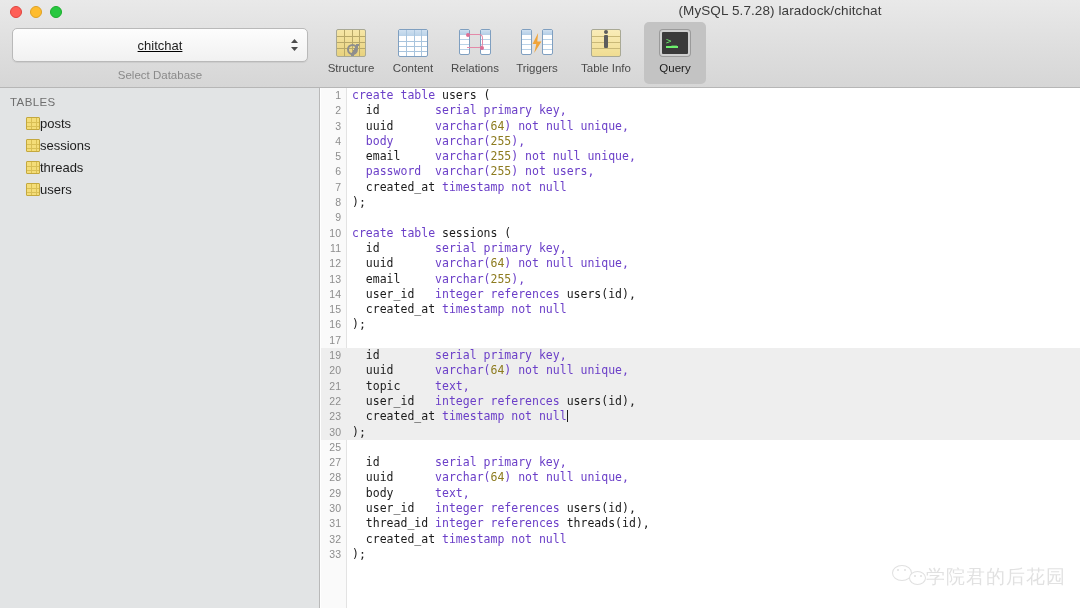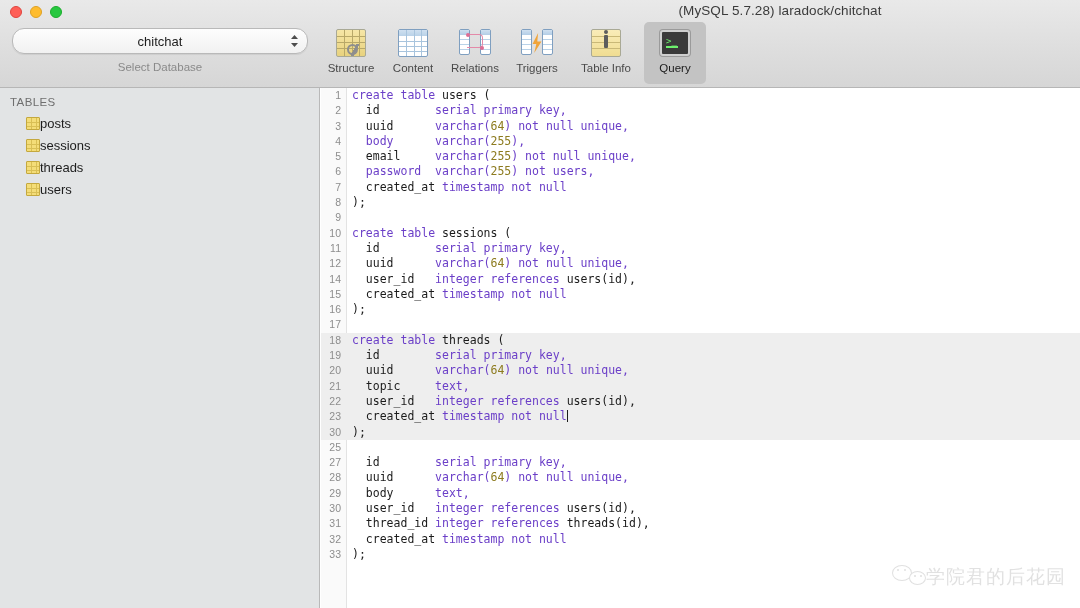--- a/index.html
+++ b/index.html
@@ -25,25 +25,25 @@
 
   .win-title {
     position:absolute; left:0; top:3px; width:1080px; text-align:center;
     font-size:13.5px; color:#3b3b3b; letter-spacing:0.1px;
     padding-left:480px;
   }
 
   
   .db-area { position:absolute; left:0; top:28px; width:320px; }
   .db-select {
-    position:relative; margin:0 12px; height:26px; border-radius:12px;
+    position:relative; margin:0 12px; height:34px; border-radius:5px;
     background:linear-gradient(to bottom,#fdfdfd,#f1f1f1);
     border:1px solid #b9b9b9;
     box-shadow:0 1px 1px rgba(0,0,0,0.07);
-    display:flex; align-items:center; justify-content:center;
+    display:flex; align-items:center; justify-content:center;text-decoration:underline;
   }
   .db-select .label { font-size:13px; color:#1d1d1d; }
   .db-select .chev {
     position:absolute; right:8px; top:50%; transform:translateY(-50%);
     display:flex; flex-direction:column; align-items:center; line-height:6px;
     font-size:9px; color:#4c4c4c;
   }
   .db-caption {
     margin-top:7px; text-align:center; font-size:11.5px; color:#8a8a8a;
   }
@@ -373,25 +373,25 @@
         <div class="row"><span class="ln">3</span><span class="src"><span class="id">  uuid      </span><span class="k">varchar(</span><span class="n">64</span><span class="k">) not null unique,</span></span></div>
         <div class="row"><span class="ln">4</span><span class="src"><span class="k">  body      </span><span class="k">varchar(</span><span class="n">255</span><span class="k">),</span></span></div>
         <div class="row"><span class="ln">5</span><span class="src"><span class="id">  email     </span><span class="k">varchar(</span><span class="n">255</span><span class="k">) not null unique,</span></span></div>
         <div class="row"><span class="ln">6</span><span class="src"><span class="k">  password  </span><span class="k">varchar(</span><span class="n">255</span><span class="k">) not users,</span></span></div>
         <div class="row"><span class="ln">7</span><span class="src"><span class="id">  created_at </span><span class="k">timestamp not null</span></span></div>
         <div class="row"><span class="ln">8</span><span class="src"><span class="id">);</span></span></div>
         <div class="row"><span class="ln">9</span><span class="src"><span class="id"></span></span></div>
         <div class="row"><span class="ln">10</span><span class="src"><span class="k">create table </span><span class="id">sessions (</span></span></div>
         <div class="row"><span class="ln">11</span><span class="src"><span class="id">  id        </span><span class="k">serial primary key,</span></span></div>
         <div class="row"><span class="ln">12</span><span class="src"><span class="id">  uuid      </span><span class="k">varchar(</span><span class="n">64</span><span class="k">) not null unique,</span></span></div>
+        <div class="row"><span class="ln">13</span><span class="src"><span class="id">  email     </span><span class="k">varchar(</span><span class="n">255</span><span class="k">),</span></span></div>
         <div class="row"><span class="ln">14</span><span class="src"><span class="id">  user_id   </span><span class="k">integer references </span><span class="id">users(id),</span></span></div>
         <div class="row"><span class="ln">15</span><span class="src"><span class="id">  created_at </span><span class="k">timestamp not null</span></span></div>
         <div class="row"><span class="ln">16</span><span class="src"><span class="id">);</span></span></div>
         <div class="row"><span class="ln">17</span><span class="src"><span class="id"></span></span></div>
-        <div class="row sel"><span class="ln">18</span><span class="src"><span class="k">create table </span><span class="id">threads (</span></span></div>
         <div class="row sel"><span class="ln">19</span><span class="src"><span class="id">  id        </span><span class="k">serial primary key,</span></span></div>
         <div class="row sel"><span class="ln">20</span><span class="src"><span class="id">  uuid      </span><span class="k">varchar(</span><span class="n">64</span><span class="k">) not null unique,</span></span></div>
         <div class="row sel"><span class="ln">21</span><span class="src"><span class="id">  topic     </span><span class="k">text,</span></span></div>
         <div class="row sel"><span class="ln">22</span><span class="src"><span class="id">  user_id   </span><span class="k">integer references </span><span class="id">users(id),</span></span></div>
         <div class="row sel"><span class="ln">23</span><span class="src"><span class="id">  created_at </span><span class="k">timestamp not null</span><span class="caret"></span></span></div>
         <div class="row sel"><span class="ln">30</span><span class="src"><span class="id">);</span></span></div>
         <div class="row"><span class="ln">25</span><span class="src"><span class="id"></span></span></div>
         <div class="row"><span class="ln">27</span><span class="src"><span class="id">  id        </span><span class="k">serial primary key,</span></span></div>
         <div class="row"><span class="ln">28</span><span class="src"><span class="id">  uuid      </span><span class="k">varchar(</span><span class="n">64</span><span class="k">) not null unique,</span></span></div>
         <div class="row"><span class="ln">29</span><span class="src"><span class="id">  body      </span><span class="k">text,</span></span></div>

